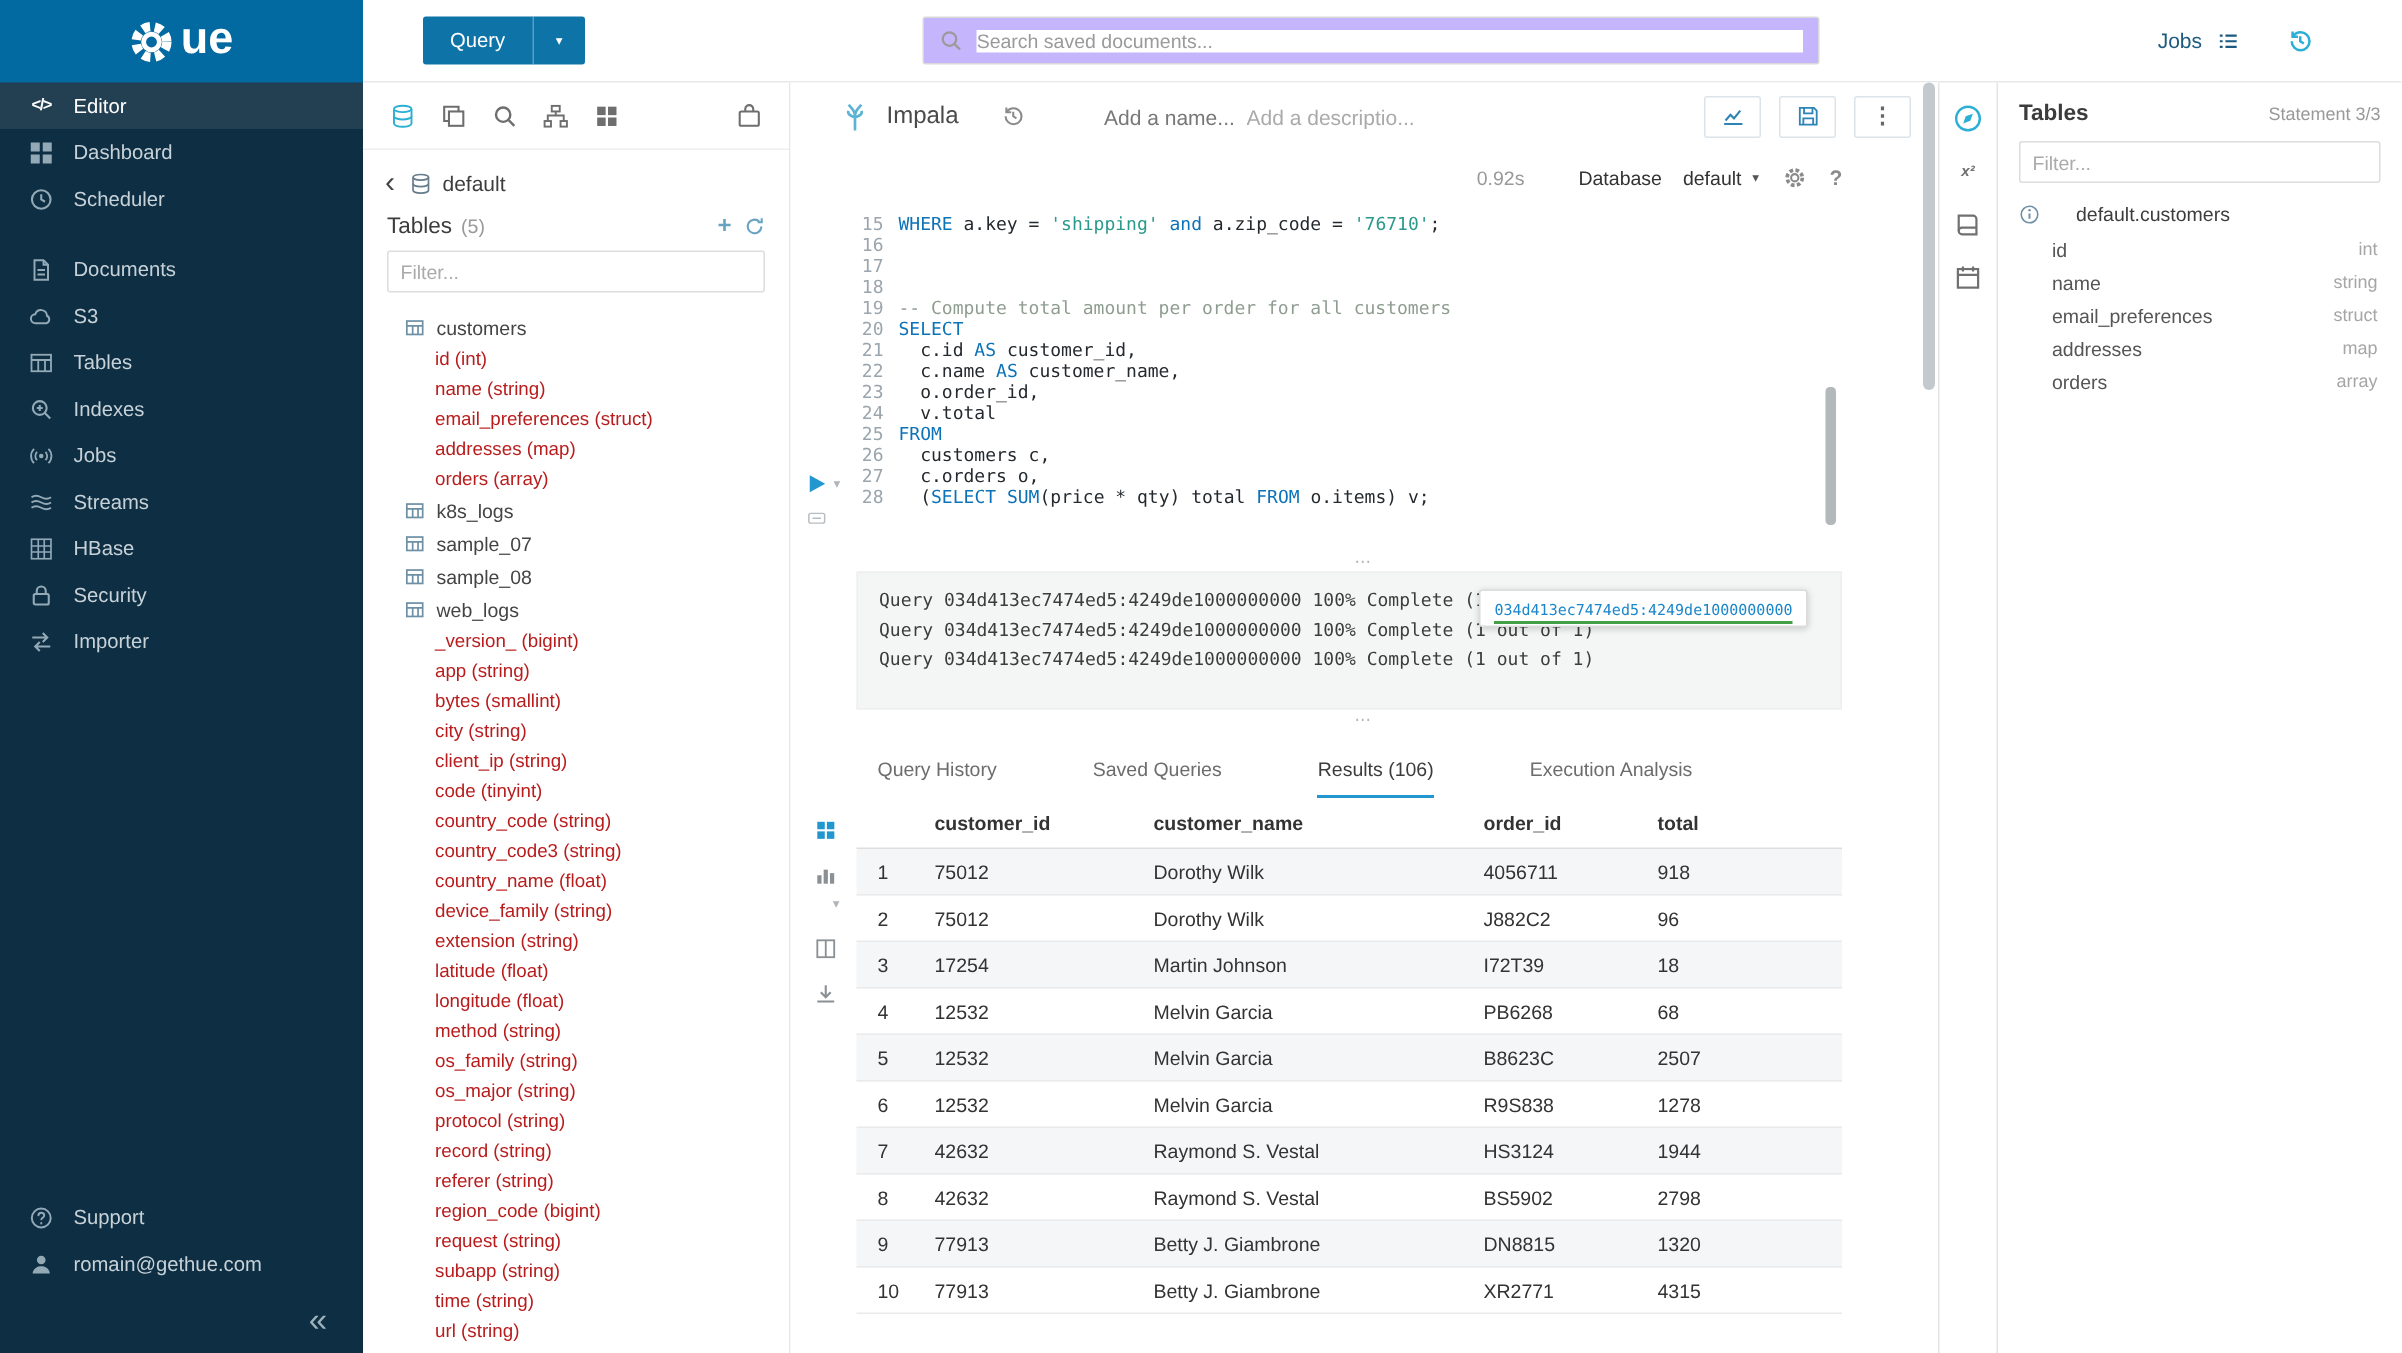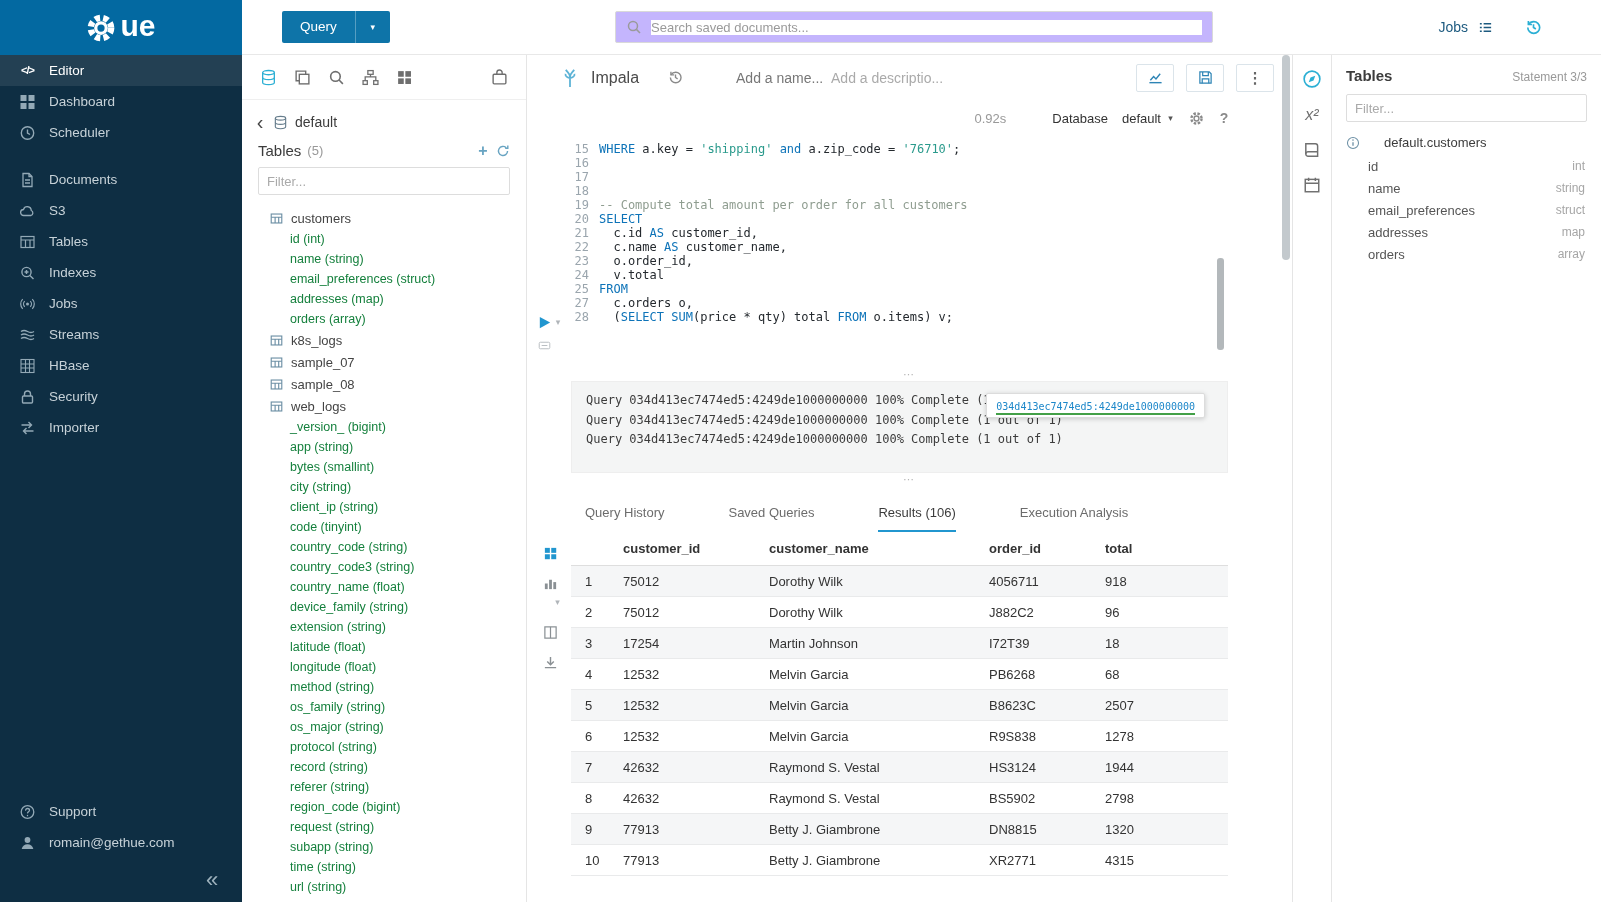--- a/index.html
+++ b/index.html
@@ -61,42 +61,42 @@
   .th-count{color:#999;font-size:13px}
   .th-sp{flex:1}
   .th-ic{color:#68a4c2;cursor:pointer;width:14px;height:14px}
   .th-ic .t{font-size:16px;font-weight:bold}
   .filter-row{padding:2px 16px 8px 16px}
   .filter-row input, .rp-filter input{width:100%;height:28px;border:1px solid #ddd;border-radius:2px;padding:0 8px;font-size:13px;outline:0;font-family:"Liberation Sans",sans-serif;color:#444}
   .filter-row input::placeholder, .rp-filter input::placeholder{color:#aaa}
   .tree{flex:1;overflow:hidden;padding:4px 0 0 0}
   .tree-row{display:flex;align-items:center;gap:8px;height:22px;padding-left:28px;color:#444;font-size:13px;cursor:pointer}
   .tree-row .tree-ic{color:#6d90a5;width:13px;height:13px}
-  .tree-row.column{padding-left:48px;height:20px;font-size:12.5px;color:#15803d}
+  .tree-row.column{padding-left:48px;height:20px;font-size:12.5px;color:#b91c1c}
 
   
   .editor-col{flex:1;min-width:0;position:relative;display:flex;flex-direction:column;background:#fff}
   .editor-header{height:45px;display:flex;align-items:center;padding:0 18px 0 32px;flex:none}
   .engine-ic{width:22px;height:22px;color:#5db3d6}
   .engine-name{font-size:16px;color:#4a4a4a;margin-left:10px}
   .eh-history{color:#8a8a8a;margin-left:28px;width:17px;height:17px;cursor:pointer}
   .eh-name{margin-left:52px}
   .eh-name input,.eh-desc input{border:0;outline:0;font-size:14px;width:95px;font-family:"Liberation Sans",sans-serif}
   .eh-desc input{width:120px}
   .eh-name input::placeholder{color:#777}
   .eh-desc input::placeholder{color:#aaa}
   .eh-right{margin-left:auto;display:flex;gap:12px}
   .eh-btn{width:38px;height:28px;border:1px solid #dbe4ea;border-radius:2px;display:flex;align-items:center;justify-content:center;color:#2d84b5;cursor:pointer;background:#fff}
   .eh-btn [data-icon]{width:15px;height:15px}
   .eh-btn.kebab{color:#666}
   .eh-btn.kebab .t{font-size:15px;font-weight:bold}
 
   .status-row{height:36px;display:flex;align-items:center;justify-content:flex-end;gap:14px;padding-right:62px;font-size:13px;flex:none}
   .duration{color:#999}
-  .db-label{color:#333;margin-left:32px}
+  .db-label{color:#333;margin-left:22px}
   .db-select{display:flex;align-items:center;gap:5px;color:#333;cursor:pointer}
   .db-select [data-icon]{width:9px}
   .db-select .t{font-size:9px;color:#555}
   .gear-ic{color:#8a8a8a;width:15px;height:15px;cursor:pointer}
   .help-ic{color:#8a8a8a;cursor:pointer;font-size:13px;width:12px}
 
   .code-area{height:232px;position:relative;flex:none;padding-top:6px}
   .code-scroll{margin-left:44px}
   .code-line{display:flex;font-family:"DejaVu Sans Mono","Liberation Mono",monospace;font-size:12px;line-height:14px;height:14px}
   .ln{width:28px;text-align:right;padding-right:10px;color:#9aa5ad;flex:none;user-select:none}
@@ -141,21 +141,21 @@
   .th-host{display:contents}
   .th-host .td:nth-child(1){width:146px;flex:none}
   .th-host .td:nth-child(2){width:220px;flex:none}
   .th-host .td:nth-child(3){width:116px;flex:none}
   .th-host .td:nth-child(4){flex:1}
 
   
   .right-strip{width:40px;border-left:1px solid #e5e5e5;border-right:1px solid #e5e5e5;display:flex;flex-direction:column;align-items:center;padding-top:14px;gap:17px;flex:none}
   .rs-ic{color:#707070;cursor:pointer;width:18px;height:18px}
   .rs-ic.active{color:#2bafd4;width:20px;height:20px}
-  .rs-ic .t{font-size:16px;font-weight:normal;font-style:italic}
+  .rs-ic .t{font-size:10px;font-weight:bold;font-style:italic}
 
   .right-panel{width:269px;flex:none;padding:12px 14px;overflow:hidden}
   .rp-head{display:flex;align-items:baseline;justify-content:space-between}
   .rp-title{font-size:15px;font-weight:bold;color:#3c3c3c}
   .rp-stmt{color:#999;font-size:12px}
   .rp-filter{margin:10px 0 8px 0}
   .rp-table{display:flex;gap:24px;align-items:center;color:#3c3c3c;padding:5px 0;font-size:13px;cursor:pointer}
   .rp-table [data-icon]{width:14px;height:14px;color:#6d90a5}
   .rp-cols{display:flex;flex-direction:column}
   .rp-col{display:flex;justify-content:space-between;align-items:center;padding:3.5px 2px 3.5px 22px;color:#555;font-size:13px;cursor:pointer}
@@ -717,20 +717,24 @@
             </div>
               <div class="code-line">
               <span class="ln">24</span>
               <span class="code-text">  v.total</span>
             </div>
               <div class="code-line">
               <span class="ln">25</span>
               <span class="code-text"><span class="tok-k">FROM</span></span>
             </div>
               <div class="code-line">
+              <span class="ln">26</span>
+              <span class="code-text">  customers c,</span>
+            </div>
+              <div class="code-line">
               <span class="ln">27</span>
               <span class="code-text">  c.orders o,</span>
             </div>
               <div class="code-line">
               <span class="ln">28</span>
               <span class="code-text">  (<span class="tok-k">SELECT</span> <span class="tok-k">SUM</span>(price * qty) total <span class="tok-k">FROM</span> o.items) v;</span>
             </div>
             </div>
           <div class="run-rail">
             <span class="play-wrap">

